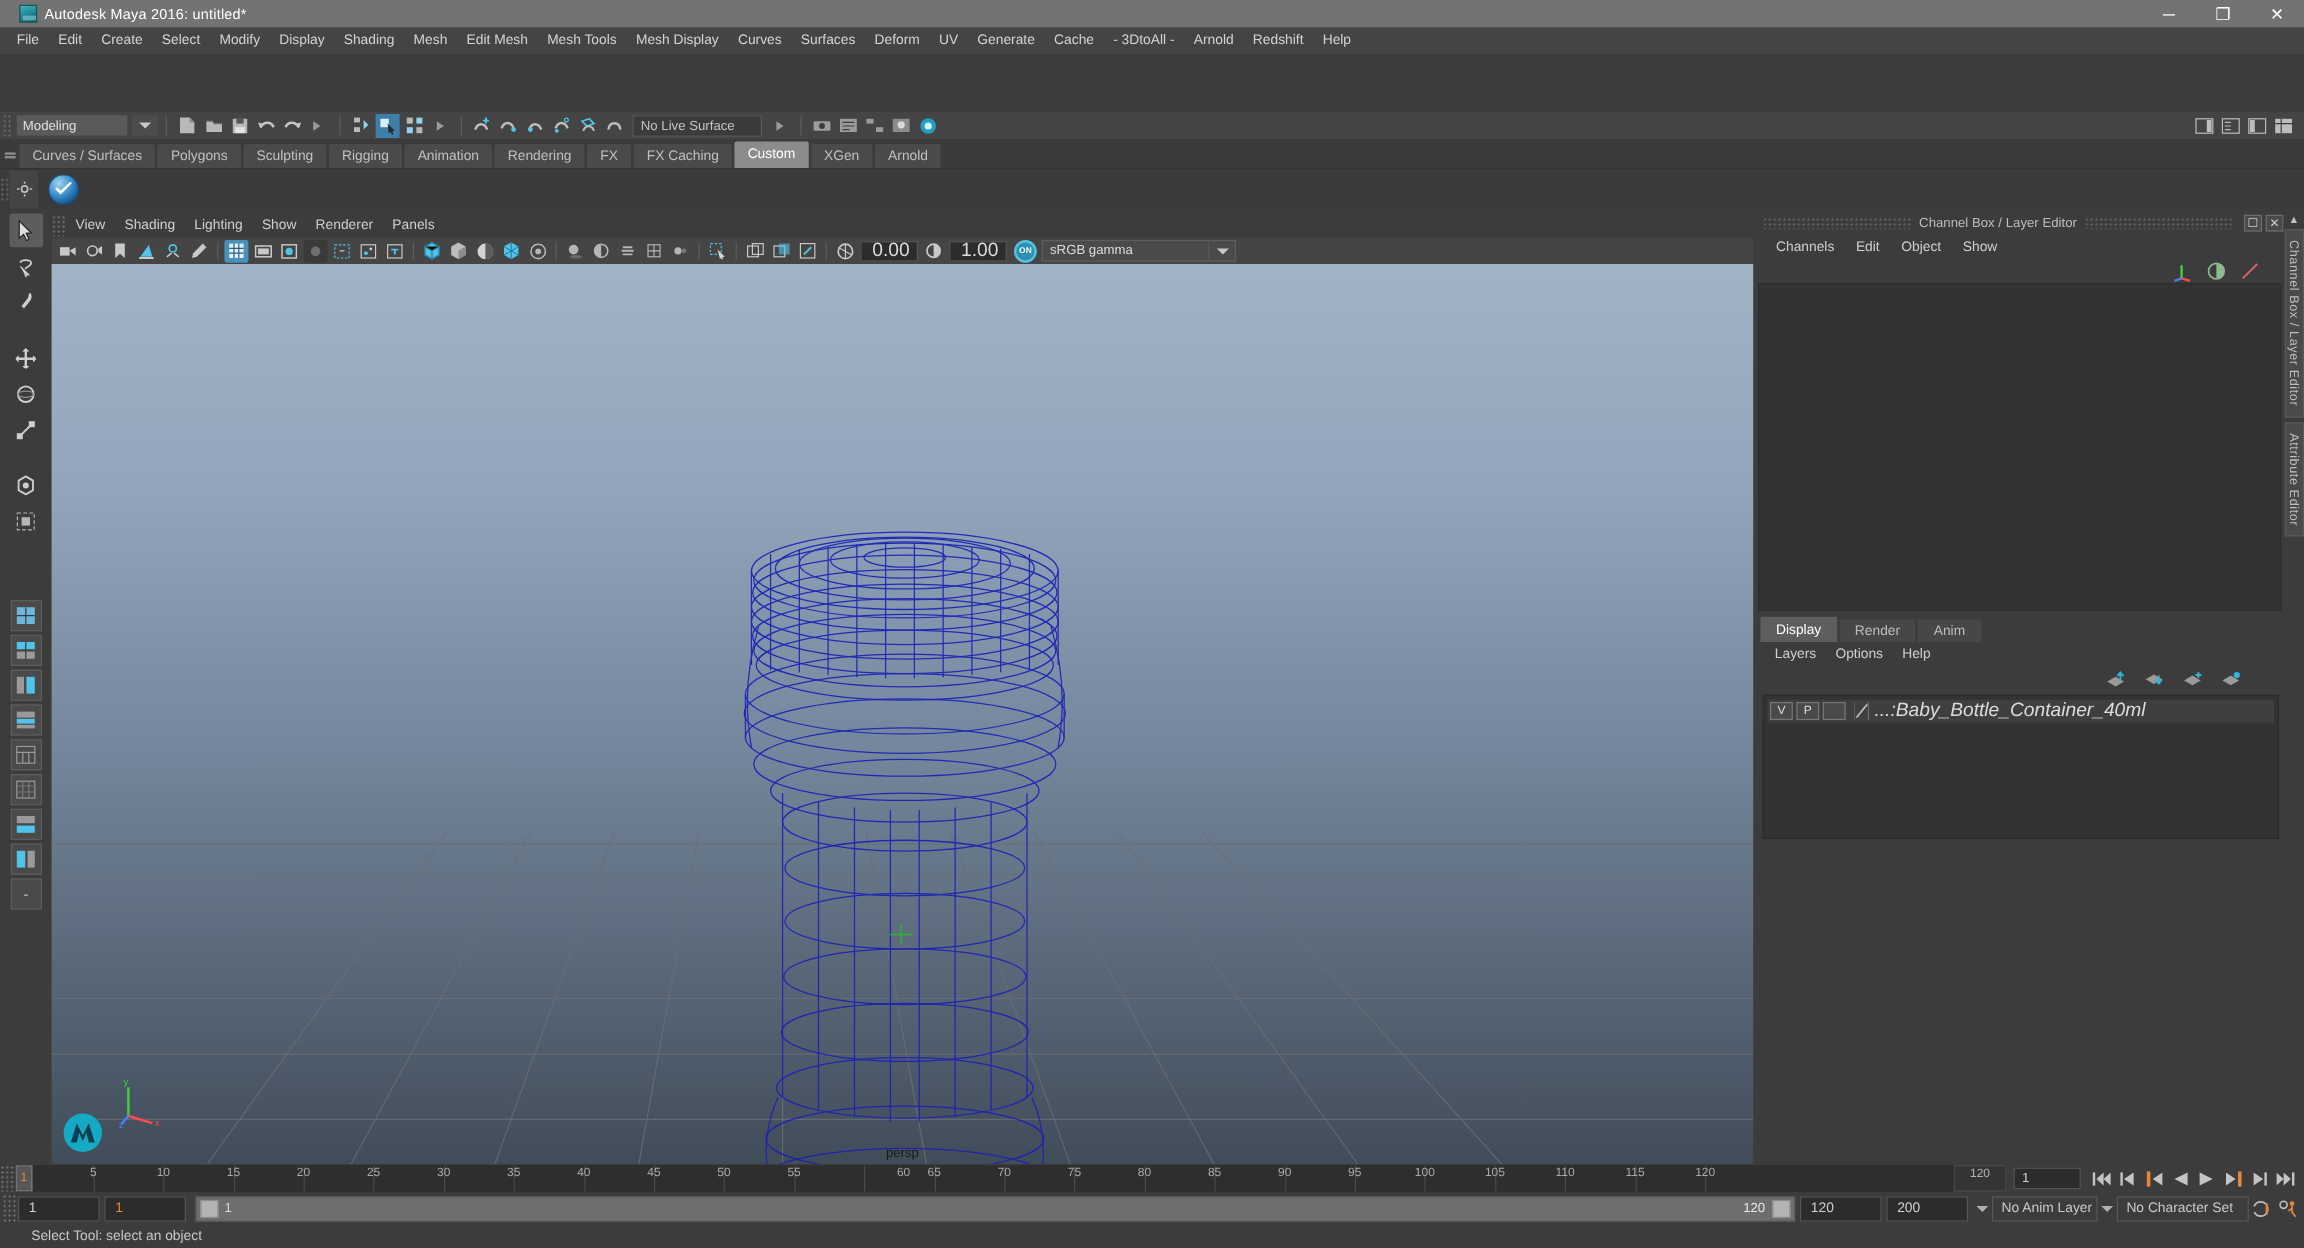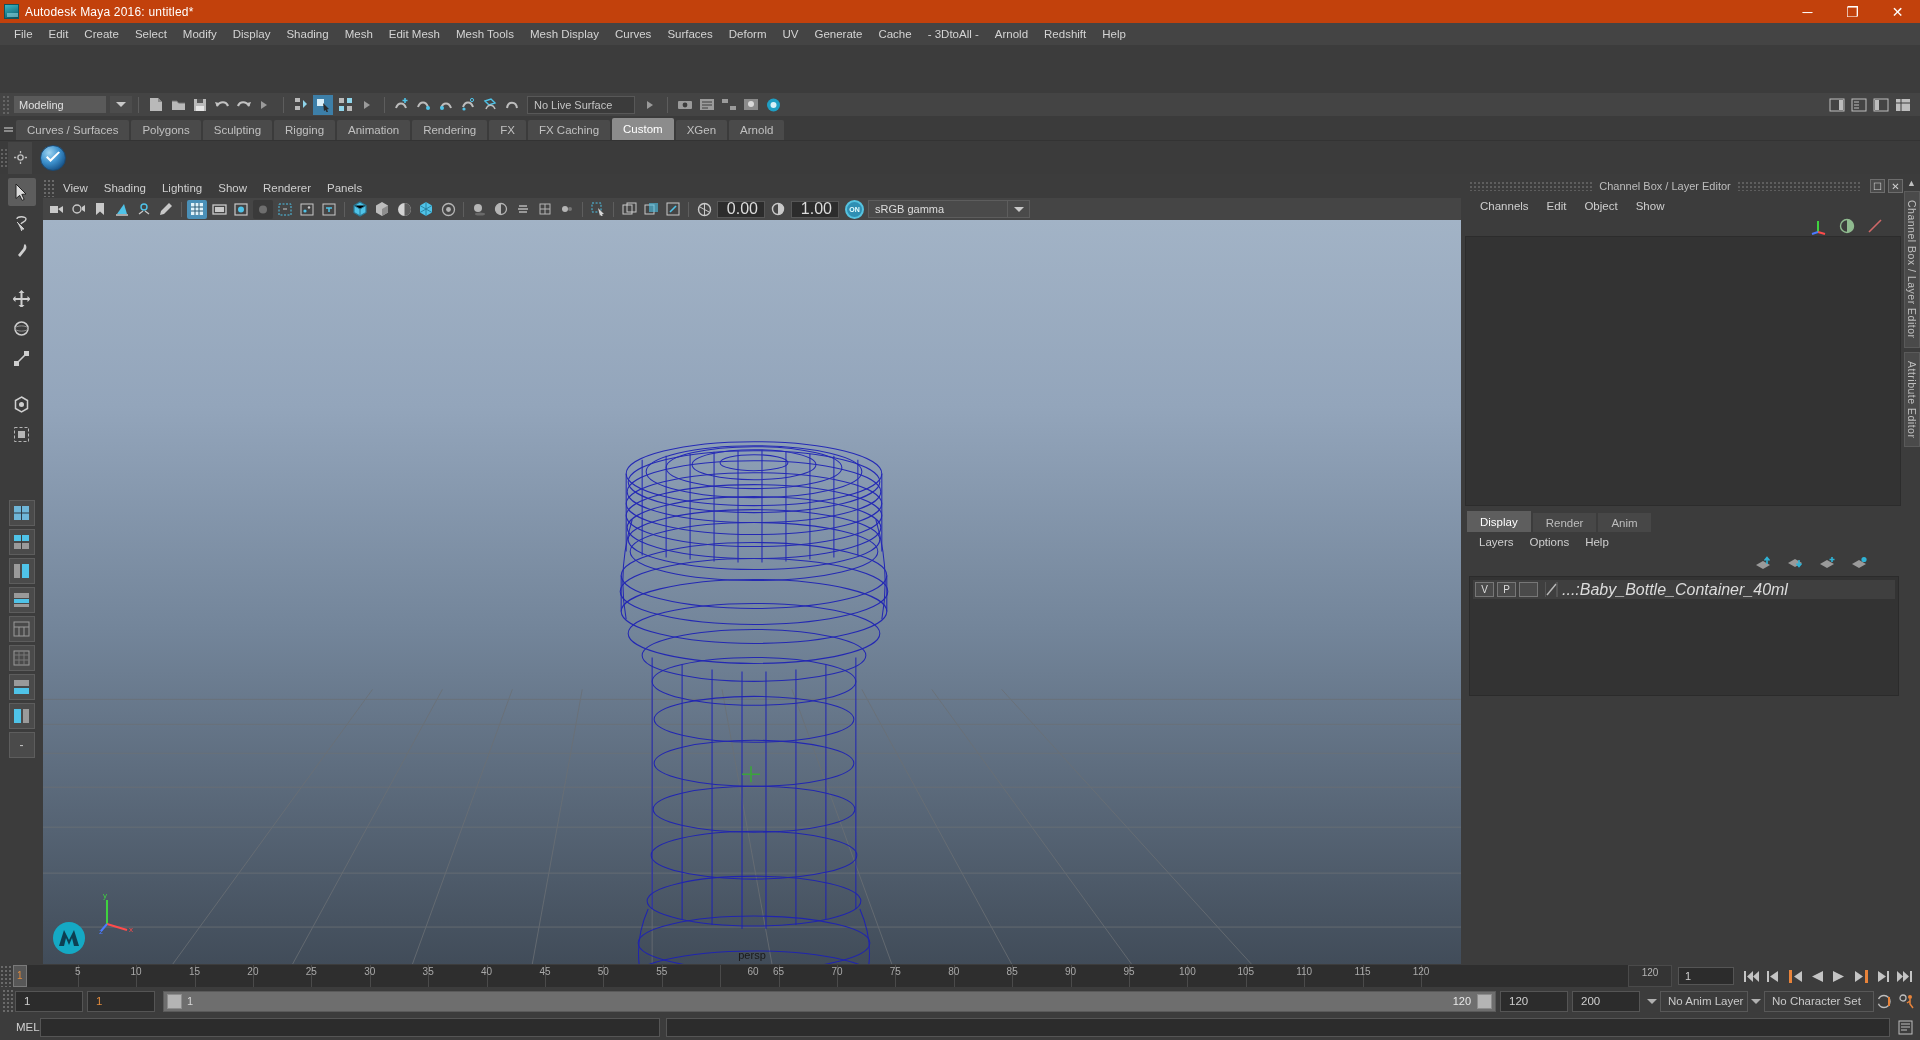--- a/index.html
+++ b/index.html
@@ -1,21 +1,21 @@
 <!DOCTYPE html>
 <html><head>
 <meta charset="utf-8">
 <style>
   * { box-sizing: border-box; margin:0; padding:0; }
   html,body{width:1920px;height:1040px;overflow:hidden;background:#3c3c3c;
     font-family:"Liberation Sans", sans-serif; color:#c8c8c8; }
   .app{width:1920px;height:1040px;display:flex;flex-direction:column;position:relative;}
 
   
-  .titlebar{height:23px;background:#c2410c;display:flex;align-items:center;flex:0 0 23px;}
+  .titlebar{height:23px;background:#737373;display:flex;align-items:center;flex:0 0 23px;padding-left:12px;}
   .tb-icon{width:15px;height:15px;margin:0 6px 0 4px;background:linear-gradient(160deg,#3fb6c4,#1d7d8c 60%,#0d4a55);
     border:1px solid #10555f;position:relative;flex:0 0 15px;}
   .tb-icon:after{content:"";position:absolute;left:2px;bottom:1px;width:11px;height:4px;background:#8fd9e3;opacity:.6;}
   .tb-title{font-size:12px;color:#fff;letter-spacing:.2px;}
   .tb-spacer{flex:1;}
   .tb-btn{width:45px;height:23px;display:flex;align-items:center;justify-content:center;color:#fff;font-size:14px;line-height:1;}
   .tb-glyph{display:block;}
 
   
   .menubar{height:22px;background:#444444;display:flex;align-items:center;padding-left:6px;flex:0 0 22px;}
@@ -1075,25 +1075,17 @@
       </div>
     <div class="pbtn">
       <svg width="18" height="17" viewBox="0 0 18 17">
           <circle cx="5" cy="5" r="3" fill="none" stroke="#bdbdbd" stroke-width="1.3"></circle>
           <circle cx="12" cy="4" r="2" fill="#e8833a"></circle>
           <path d="M12 6v5l3 4M12 8l-3 2" stroke="#e8833a" stroke-width="1.5" fill="none"></path>
         </svg>
       </div>
   </div>
 
-  <div class="melrow">
-    <div class="mellabel">MEL</div>
-    <div class="melinput"></div>
-    <div class="melout"></div>
-    <div class="melbtn">
-      <svg width="15" height="15" viewBox="0 0 15 15">
-          <rect x="1" y="1" width="13" height="13" fill="none" stroke="#bdbdbd"></rect>
-          <path d="M3 4h9M3 7h9M3 10h6" stroke="#bdbdbd"></path>
-        </svg>
-      </div>
+
+  <div class="helpline">
+    <span class="helptext">Select Tool: select an object</span>
   </div>
-
 </div>
 
 </body></html>

